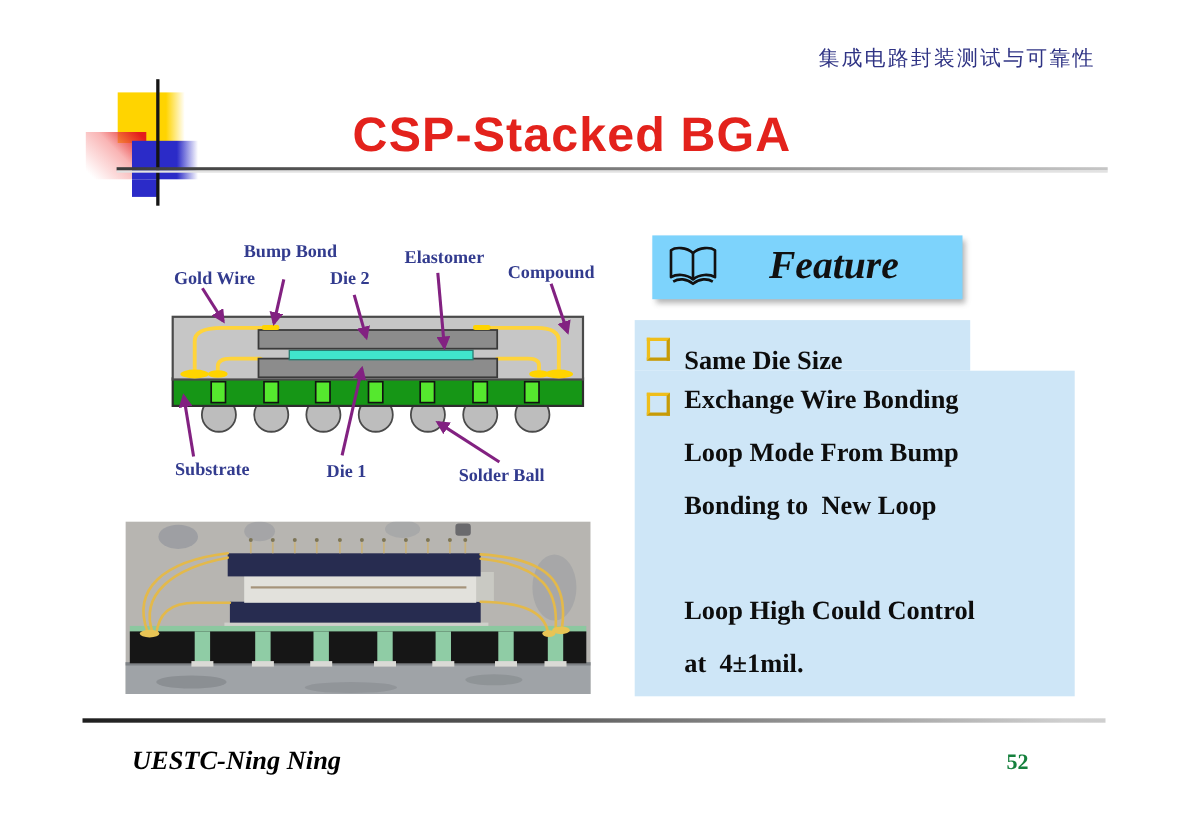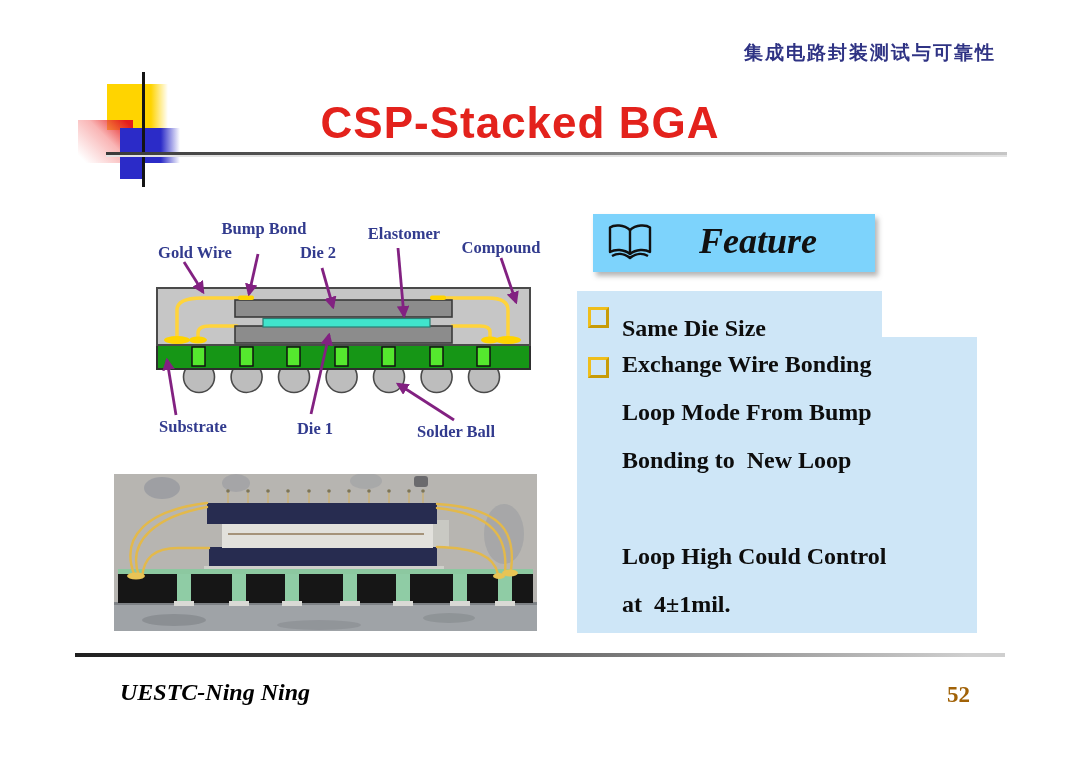--- a/index.html
+++ b/index.html
@@ -4,21 +4,21 @@
 <style>
   html,body{margin:0;padding:0;background:#fff;}
   #slide{
     position:relative;width:1080px;height:763px;background:#ffffff;
     overflow:hidden;font-family:"Liberation Serif",serif;
     outline:1px solid #d8d8d8;
   }
   
   .course-title{
     position:absolute;top:40px;right:84px;
-    font-family:"Liberation Sans",sans-serif;font-weight:bold;
+    font-family:"Liberation Sans",sans-serif;font-weight:normal;
     font-size:19px;letter-spacing:2px;color:#2F3384;
   }
   .slide-title{
     position:absolute;left:280px;top:98px;width:480px;text-align:center;
     font-family:"Liberation Sans",sans-serif;font-weight:bold;
     font-size:44px;color:#E3221C;letter-spacing:1px;
   }
   
   .sq{position:absolute;}
   .sq-yellow{left:107px;top:84px;width:61px;height:46px;
@@ -64,22 +64,22 @@
   
   .hline-bottom{
     position:absolute;left:75px;top:653px;width:930px;height:4px;
     background:linear-gradient(to right,#1f1f1f,#5a5a5a 45%,#cfcfcf 96%);
   }
   .footer-author{
     position:absolute;left:120px;top:679px;
     font-family:"Liberation Serif",serif;font-weight:bold;font-size:24px;color:#000;font-style:italic;
   }
   .footer-page{
-    position:absolute;left:915px;top:682px;width:55px;text-align:right;
-    font-family:"Liberation Serif",serif;font-weight:bold;font-size:23px;color:#a16207;
+    position:absolute;left:915px;top:682px;width:55px;text-align:left;
+    font-family:"Liberation Serif",serif;font-weight:bold;font-size:20px;color:#15803d;
   }
   .dlabel{
     font-family:"Liberation Serif",serif;font-weight:bold;font-size:16.5px;
     fill:#323B8E;
   }
 </style>
 </head>
 <body>
 
 <div id="slide">

